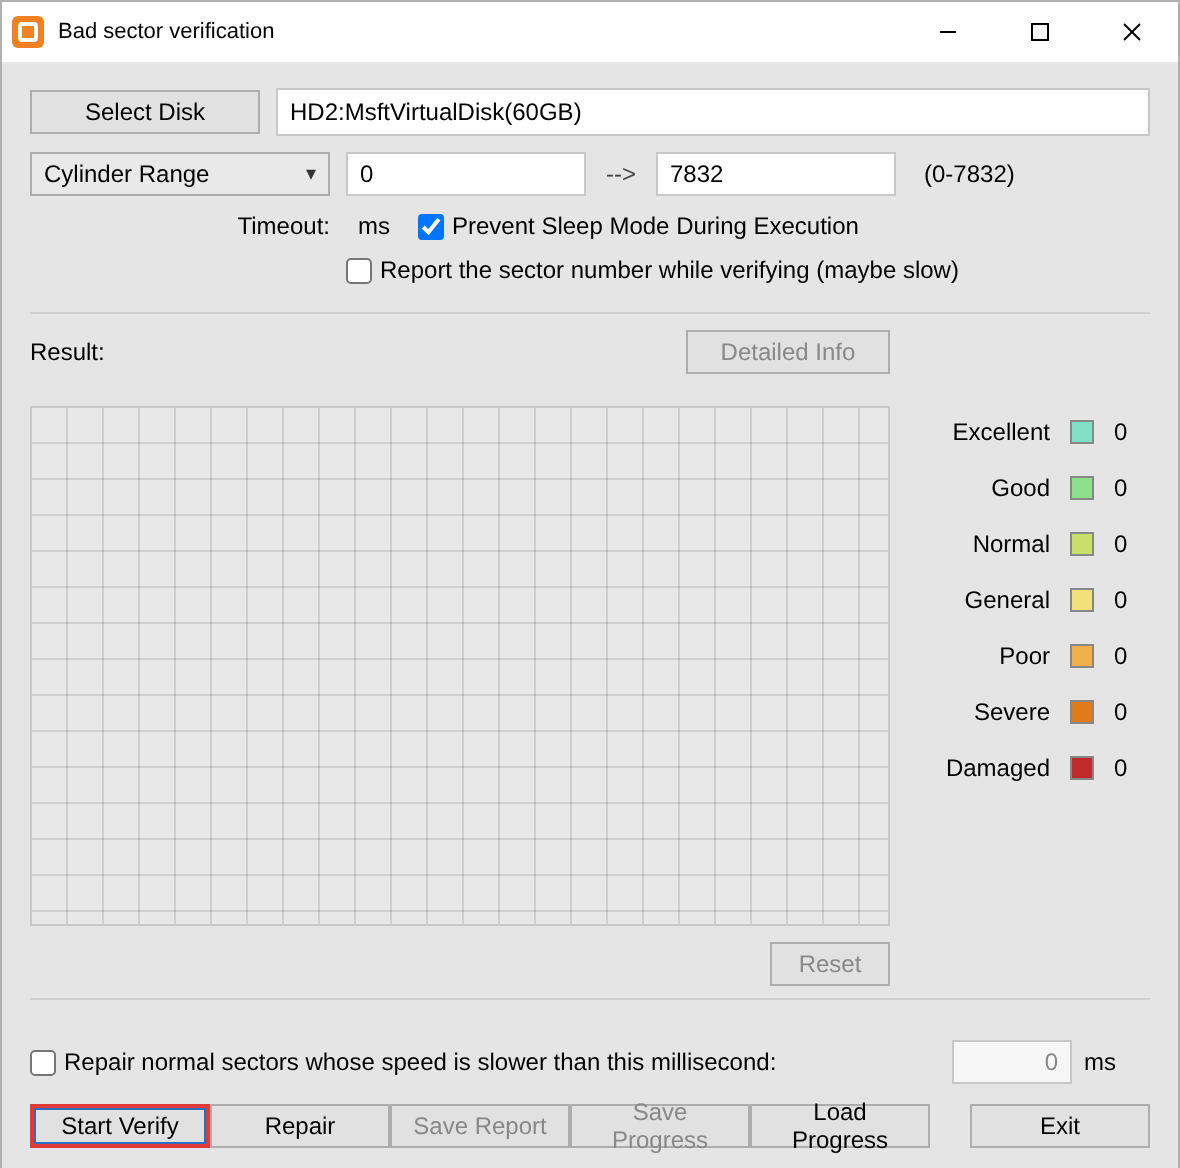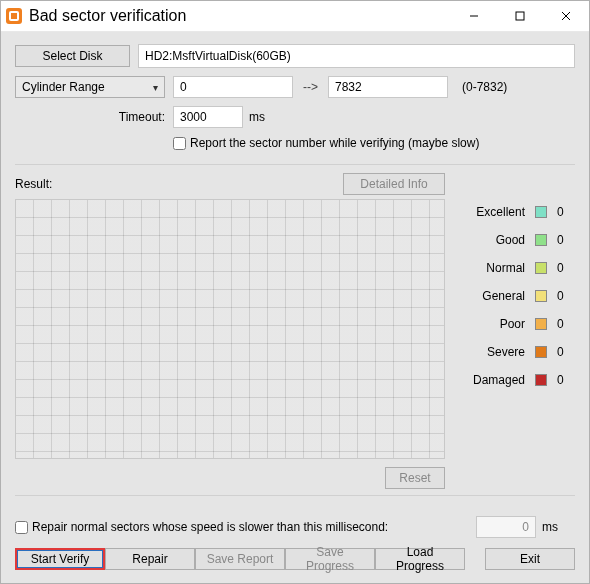--- a/index.html
+++ b/index.html
@@ -1,40 +1,40 @@
 <!DOCTYPE html>
 <html><head>
 <meta charset="utf-8">
 <style>
 html,body{margin:0;padding:0;font-family:"Segoe UI",Tahoma,sans-serif;font-size:12px;color:#000;background:#fff}
 .window{width:590px;height:584px;border:1px solid #b0b0b0;background:#fff;box-sizing:border-box;display:flex;flex-direction:column}
 .titlebar{height:30px;display:flex;align-items:center;padding-left:4px;border-bottom:1px solid #e8e8e8}
 .app-icon{width:18px;height:18px;margin-right:6px;flex:none}
-.title-text{flex:1;font-size:16px}
+.title-text{flex:1;font-size:11px}
 .win-btn{width:46px;height:30px;display:flex;align-items:center;justify-content:center}
 .client{flex:1;padding:12px 14px 10px 14px;display:flex;flex-direction:column;box-sizing:border-box;background:#e5e5e5}
 .row{display:flex;align-items:center;margin-bottom:8px}
 .btn{height:22px;border:1px solid #adadad;background:#e1e1e1;padding:0 10px;display:inline-flex;align-items:center;justify-content:center;font-size:12px;box-sizing:border-box}
 .btn:disabled,.btn.disabled{color:#888}
 .btn.highlight{border:2px solid #e03a3a;outline:1px solid #2a6fbf;outline-offset:-3px;background:#e1e1e1}
 .select-disk-btn{width:115px}
 .disk-field{flex:1;margin-left:8px;height:22px;border:1px solid #c8c8c8;background:#fff;padding:0 6px;display:flex;align-items:center;font-weight:normal}
 .dropdown{width:150px;height:22px;border:1px solid #adadad;background:#e9e9e9;display:flex;align-items:center;justify-content:space-between;padding:0 6px;box-sizing:border-box}
 .chev{font-size:10px;color:#333}
 .num-input{width:120px;height:22px;border:1px solid #c8c8c8;background:#fff;padding:0 6px;box-sizing:border-box;font-family:inherit;font-size:12px}
 .arrow{margin:0 10px;color:#444}
 .hint{margin-left:14px;color:#000}
 .lbl-right{width:150px;text-align:right;padding-right:8px}
 .check{display:flex;align-items:center;gap:4px}
 .check input{width:13px;height:13px;margin:0}
 .hr{height:1px;background:#d0d0d0;margin:6px 0 8px 0}
 .result-row{display:flex;align-items:center}
 .result-row .spacer{flex:1}
 .detailed{width:102px}
-.mid{display:flex;margin-top:4px}
+.mid{display:flex;margin-top:16px}
 .grid{width:430px;height:260px;border:1px solid #c8c8c8;background:repeating-linear-gradient(to right,#f3f3f3 0,#f3f3f3 17px,#d8d8d8 17px,#d8d8d8 18px),repeating-linear-gradient(to bottom,#f3f3f3 0,#f3f3f3 17px,#d8d8d8 17px,#d8d8d8 18px);background-blend-mode:multiply;box-sizing:border-box}
 .legend{flex:1;padding-left:14px;display:flex;flex-direction:column;justify-content:flex-start;gap:14px;padding-top:6px}
 .leg-item{display:flex;align-items:center;justify-content:flex-end;gap:10px}
 .leg-label{min-width:54px;text-align:right}
 .swatch{width:12px;height:12px;border:1px solid #888;box-sizing:border-box}
 .leg-count{width:18px;text-align:left}
 .reset-row{display:flex;justify-content:flex-end;width:430px;margin-top:8px}
 .repair-row{display:flex;align-items:center;margin:12px 17px 10px 0}
 .ms-input{width:60px;height:22px;border:1px solid #c8c8c8;background:#f6f6f6;color:#888;padding:0 6px;box-sizing:border-box;text-align:right;font-family:inherit;font-size:12px}
 .bottom-row{display:flex;}
@@ -87,22 +87,25 @@
         <span class="chev">▾</span>
       </div>
       <input class="num-input" style="margin-left: 8px;" value="0">
       <span class="arrow">--&gt;</span>
       <input class="num-input" value="7832" style="">
       <span class="hint">(0-7832)</span>
     </div>
 
     <div class="row">
       <span class="lbl-right">Timeout:</span>
-      <input class="num-input" style="width: 70px;" value="3000">
       <span style="margin:0 14px 0 6px">ms</span>
+      <label class="check">
+        <input type="checkbox" checked="" style="">
+        <span>Prevent Sleep Mode During Execution</span>
+      </label>
     </div>
 
     <div class="row">
       <span class="lbl-right"></span>
       <label class="check">
         <input type="checkbox" style="">
         <span>Report the sector number while verifying (maybe slow)</span>
       </label>
     </div>
 

